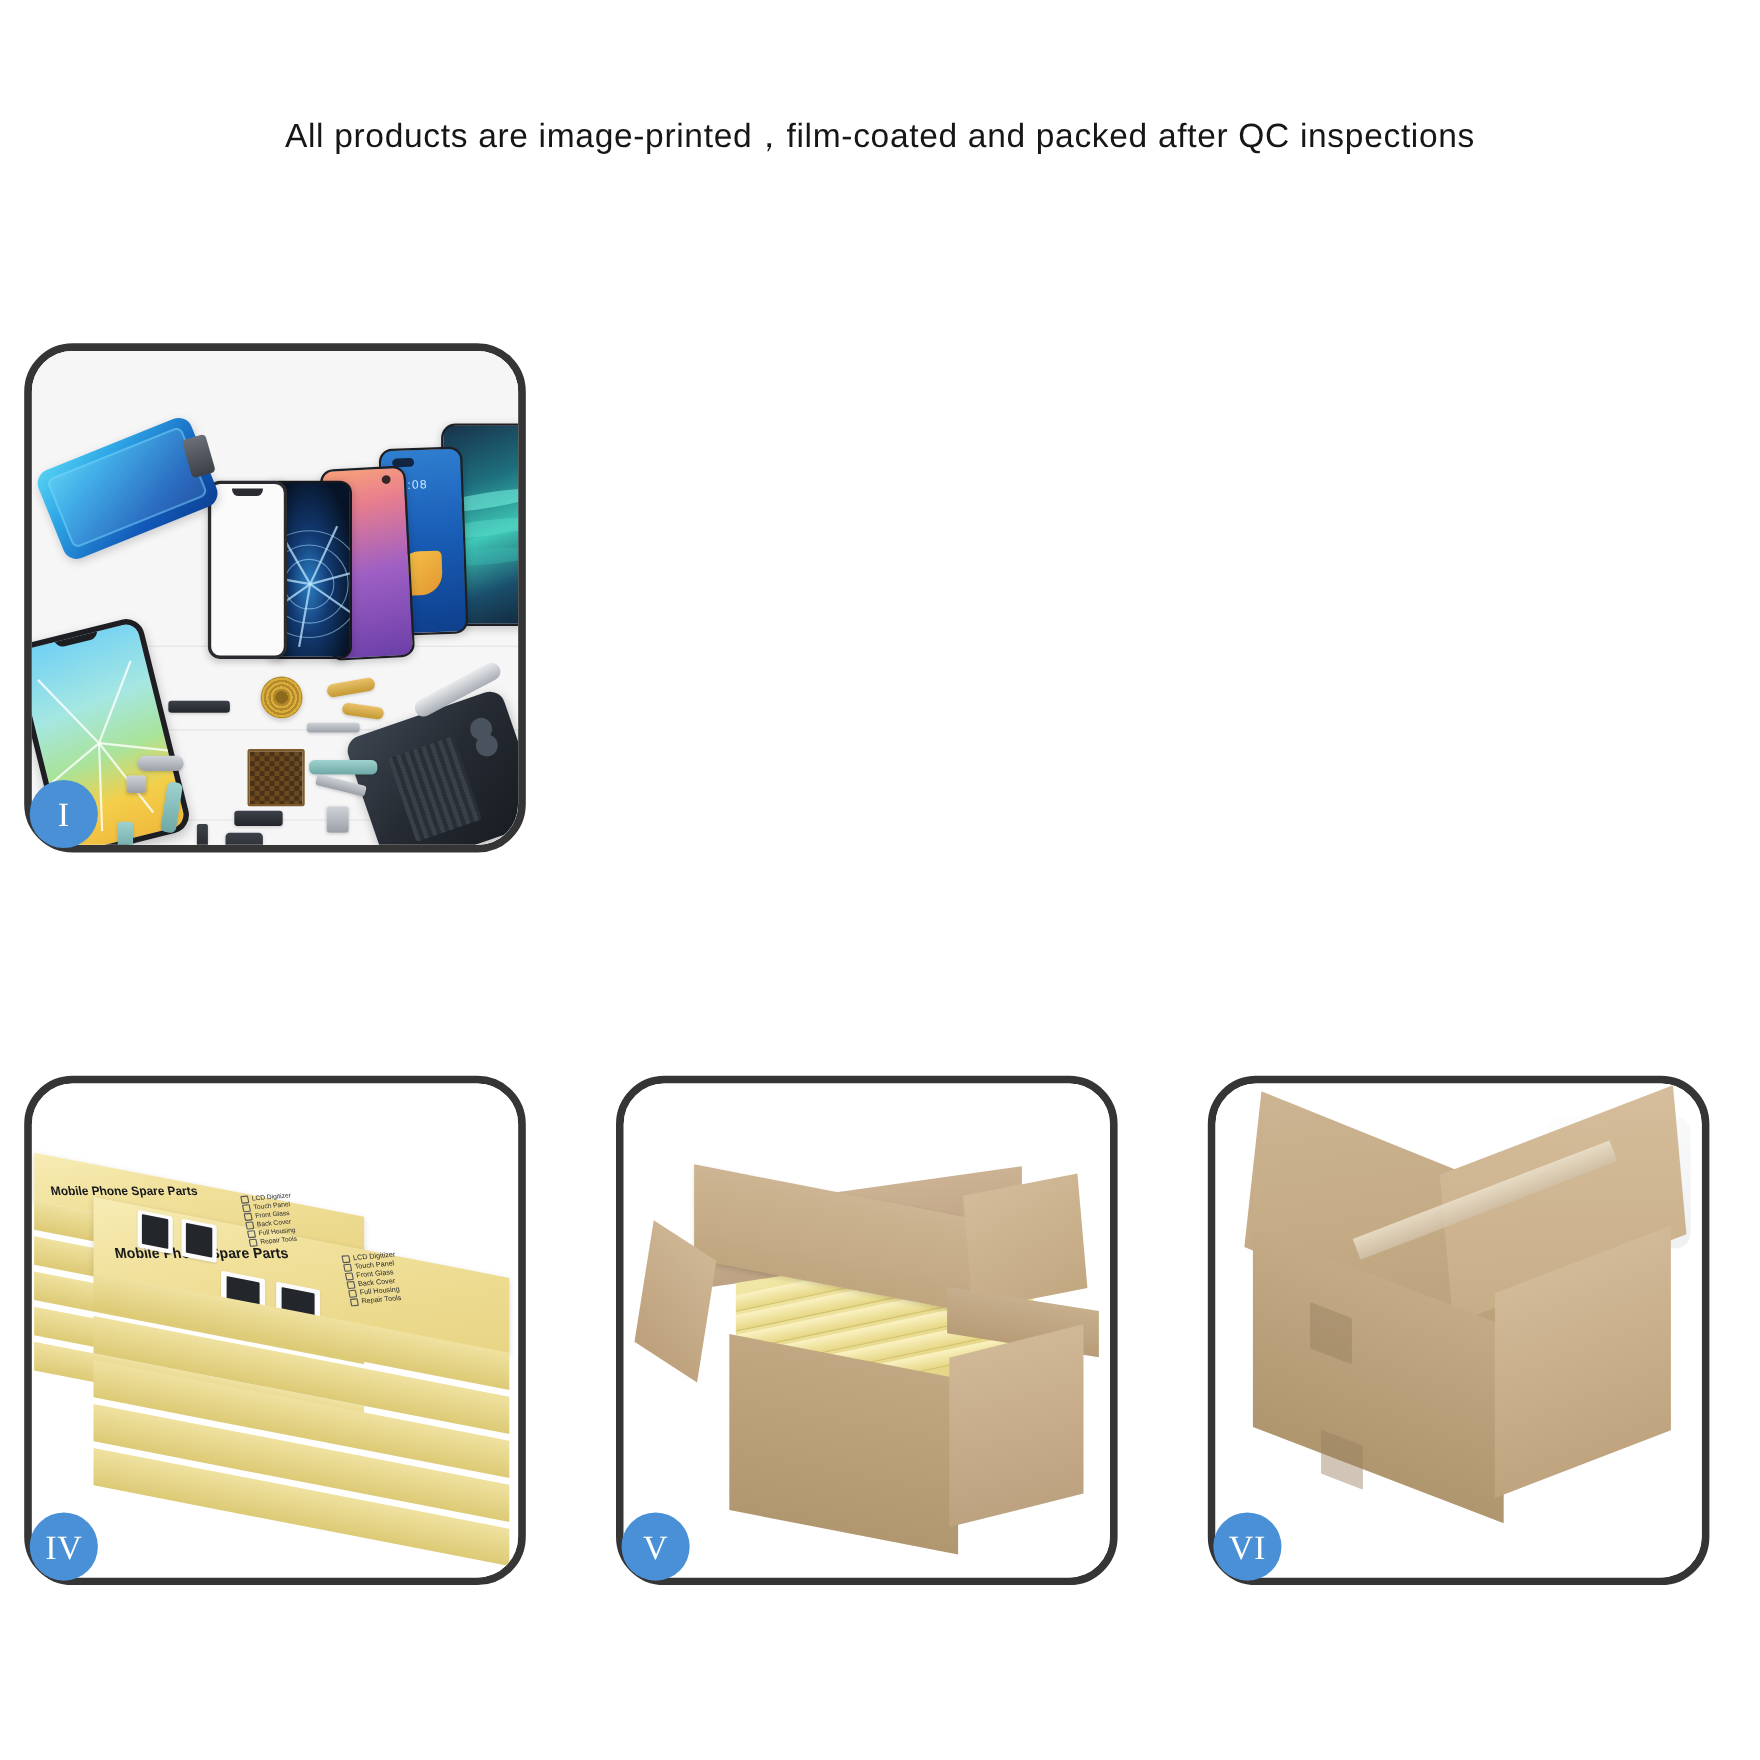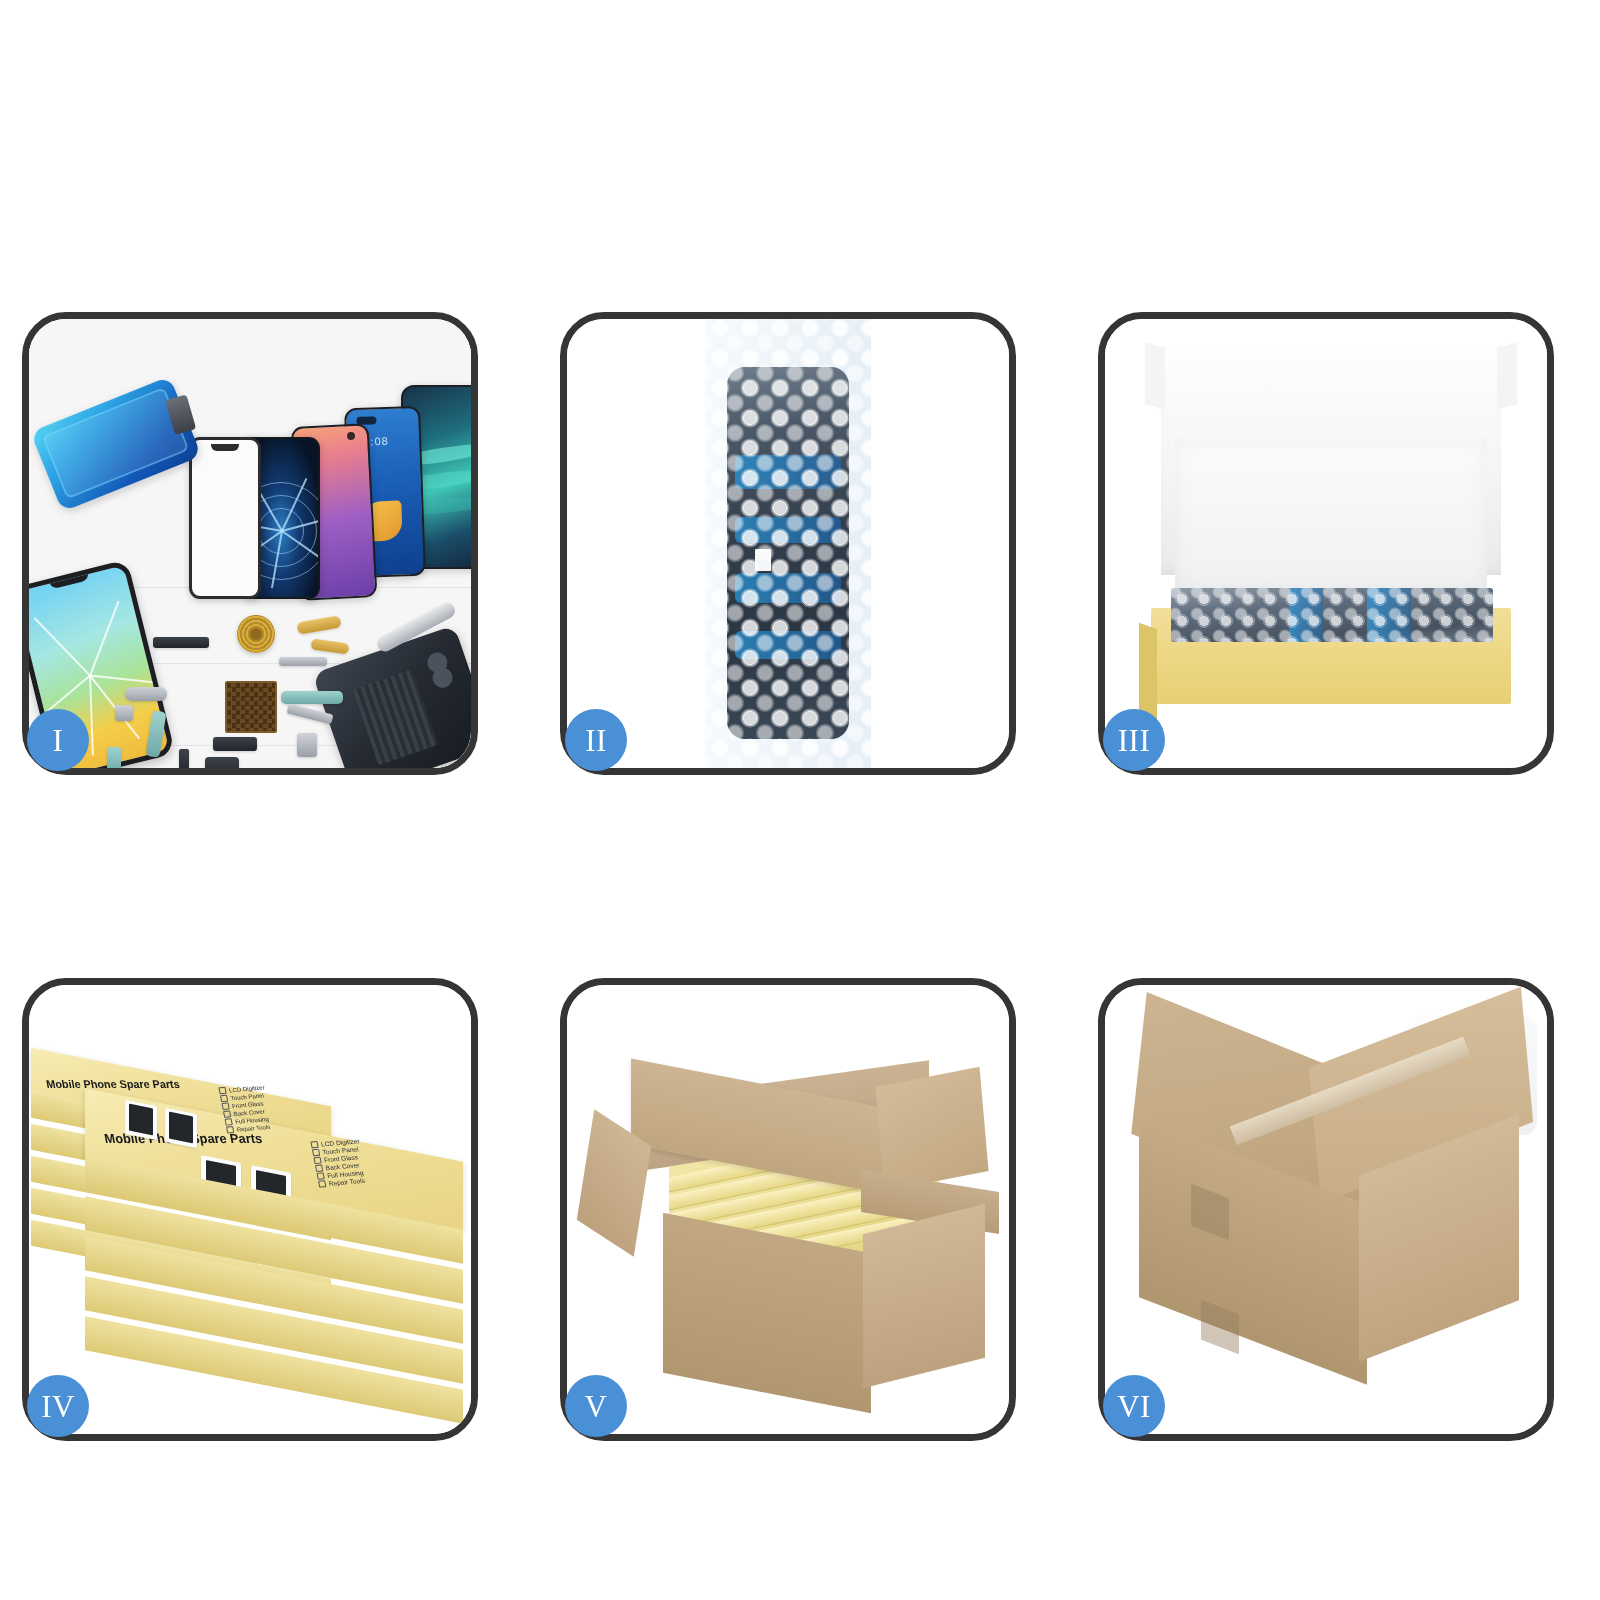--- a/index.html
+++ b/index.html
@@ -464,20 +464,21 @@
   .sb-plate {
     position:absolute; right:10px; top:30px; width:130px; height:120px;
     background: linear-gradient(160deg,#fdfdfd,#eef0f2);
     border-radius:14px;
   }
 </style>
 </head>
 <body>
 
 <div class="header">
+  <div class="page-subtitle">All products are image-printed，film-coated and packed after QC inspections</div>
 </div>
 
 <div class="grid">
 
   <div class="panel panel-1">
     <div class="panel-clip">
       <div class="p1-bg"></div>
       <div class="p1-band" style="top:268px;height:1px;background:#e2e2e5;"></div>
       <div class="p1-band" style="top:344px;height:1px;background:#e4e4e7;"></div>
       <div class="p1-band" style="top:426px;height:1px;background:#e4e4e7;"></div>
@@ -541,50 +542,21 @@
       <div class="part dark" style="left:184px;top:418px;width:44px;height:14px;border-radius:3px;"></div>
       <div class="part dark" style="left:176px;top:438px;width:34px;height:22px;border-radius:4px;"></div>
       <div class="part silver" style="left:268px;top:414px;width:20px;height:24px;border-radius:3px;"></div>
       <div class="part teal-flex" style="left:78px;top:428px;width:14px;height:26px;border-radius:3px;"></div>
       <div class="part dark" style="left:150px;top:430px;width:10px;height:26px;border-radius:2px;"></div>
       <div class="tool"></div>
     </div>
     <div class="badge">I</div>
   </div>
 
-  <div class="panel panel-2">
-    <div class="panel-clip">
-      <div class="bw-wrap">
-        <div class="bw-inner">
-          <div class="blue-patch" style="top:88px;height:34px;"></div>
-          <div class="blue-patch" style="top:150px;height:26px;"></div>
-          <div class="blue-patch" style="top:206px;height:30px;"></div>
-          <div class="blue-patch" style="top:264px;height:28px;"></div>
-          <div class="bw-label"></div>
-        </div>
-        <div class="bubbles"></div>
-        <div class="bubbles-ring"></div>
-      </div>
-    </div>
-    <div class="badge">II</div>
-  </div>
-
-  <div class="panel panel-3">
-    <div class="panel-clip">
-      <div class="yb-lid"></div>
-      <div class="yb-foam"></div>
-      <div class="yb-body"></div>
-      <div class="yb-inside">
-        <div class="bl" style="left:118px;"></div>
-        <div class="bl" style="left:196px;width:44px;"></div>
-        <div class="bubbles" style="background-size:22px 22px,22px 22px;opacity:.9;"></div>
-      </div>
-    </div>
-    <div class="badge">III</div>
-  </div>
+
 
   <div class="panel panel-4">
     <div class="panel-clip">
 
       <div class="box-lid" style="left:2px;top:92px;width:300px;height:44px;transform:skewY(11deg);">
         <div class="brand-txt" style="left:14px;top:14px;font-size:11px;transform:rotate(-11deg);">Mobile Phone Spare Parts</div>
       </div>
       <div class="box-edge" style="left:2px;top:136px;width:300px;height:26px;transform:skewY(11deg);"></div>
       <div class="box-edge" style="left:2px;top:168px;width:300px;height:26px;transform:skewY(11deg);"></div>
       <div class="box-edge" style="left:2px;top:200px;width:300px;height:26px;transform:skewY(11deg);"></div>

